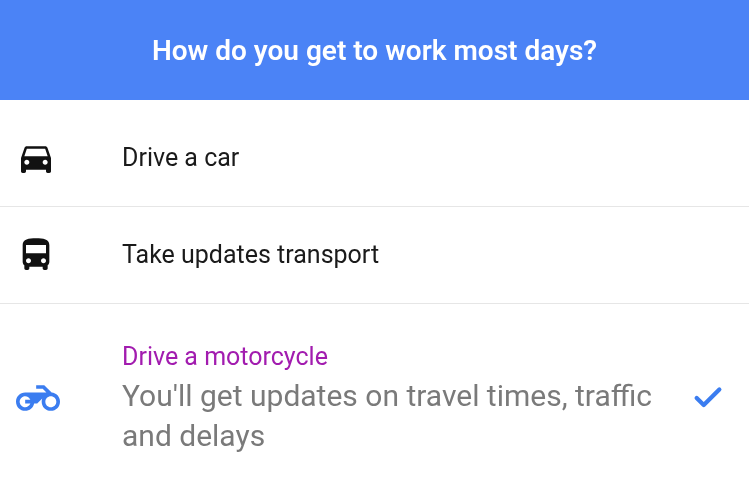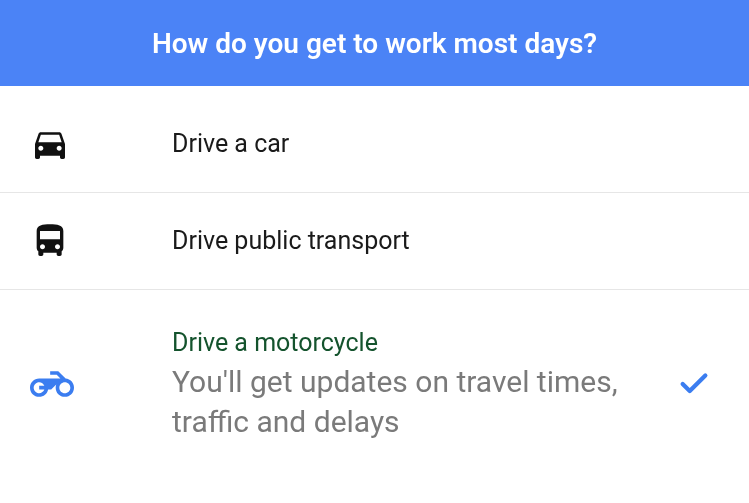--- a/index.html
+++ b/index.html
@@ -1,53 +1,52 @@
 <!DOCTYPE html>
 <html><head>
 <meta charset="utf-8">
 <style>
   * { box-sizing: border-box; margin: 0; padding: 0; }
   html, body { width: 749px; height: 503px; font-family: -apple-system, BlinkMacSystemFont, "Segoe UI", Roboto, Arial, sans-serif; background: #fff; }
   .header {
     background: #4b83f6;
-    height: 86px;
+    height: 100px;
     display: flex;
     align-items: center;
     justify-content: center;
     color: #fff;
     font-size: 28px;
     font-weight: 600;
   }
   .options { padding-top: 10px; }
   .option {
     display: flex;
     align-items: center;
-    padding: 28px 30px;
+    padding: 28px 16px;
     border-bottom: 1px solid #e6e6e6;
     cursor: pointer;
-    gap: 36px;
   }
   .option:last-child { border-bottom: none; }
   .option .icon {
     width: 46px;
     flex-shrink: 0;
     display: flex;
     align-items: center;
     justify-content: flex-start;
   }
   .option .content {
     flex: 1;
     padding-left: 60px;
   }
   .option .label {
     font-size: 25px;
     color: #1a1a1a;
     line-height: 1.35;
   }
-  .option.selected .label { color: #14532d; }
+  .option.selected .label { color: #a21caf; }
   .option .subtitle {
     font-size: 30px;
     color: #7a7a7a;
     line-height: 1.35;
     margin-top: 2px;
   }
   .option .check {
     width: 50px;
     display: flex;
     align-items: center;
@@ -79,21 +78,21 @@
     <span class="check"></span>
   </div>
 
   <div class="option">
     <span class="icon">
       <svg width="40" height="40" viewBox="0 0 24 24">
           <path d="M4 16c0 .88.39 1.67 1 2.22V20c0 .55.45 1 1 1h1c.55 0 1-.45 1-1v-1h8v1c0 .55.45 1 1 1h1c.55 0 1-.45 1-1v-1.78c.61-.55 1-1.34 1-2.22V6c0-3.5-3.58-4-8-4s-8 .5-8 4v10zm3.5 1c-.83 0-1.5-.67-1.5-1.5S6.67 14 7.5 14s1.5.67 1.5 1.5S8.33 17 7.5 17zm9 0c-.83 0-1.5-.67-1.5-1.5s.67-1.5 1.5-1.5 1.5.67 1.5 1.5-.67 1.5-1.5 1.5zm1.5-6H6V6h12v5z"></path>
         </svg>
     </span>
     <div class="content">
-      <div class="label">Drive public transport</div>
+      <div class="label">Take updates transport</div>
     </div>
     <span class="check"></span>
   </div>
 
   <div class="option selected">
     <span class="icon">
       <svg width="44" height="44" viewBox="0 0 24 24">
           <path d="M19.44 9.03L15.41 5H11v2h3.59l2 2H5c-2.8 0-5 2.2-5 5s2.2 5 5 5c2.46 0 4.45-1.69 4.9-4h1.65l2.77-2.77c-.21.54-.32 1.14-.32 1.77 0 2.8 2.2 5 5 5s5-2.2 5-5c0-2.65-1.97-4.77-4.56-4.97zM7.82 15C7.4 16.15 6.28 17 5 17c-1.63 0-3-1.37-3-3s1.37-3 3-3c1.28 0 2.4.85 2.82 2H5v2h2.82zM19 17c-1.66 0-3-1.34-3-3s1.34-3 3-3 3 1.34 3 3-1.34 3-3 3z"></path>
         </svg>
     </span>

